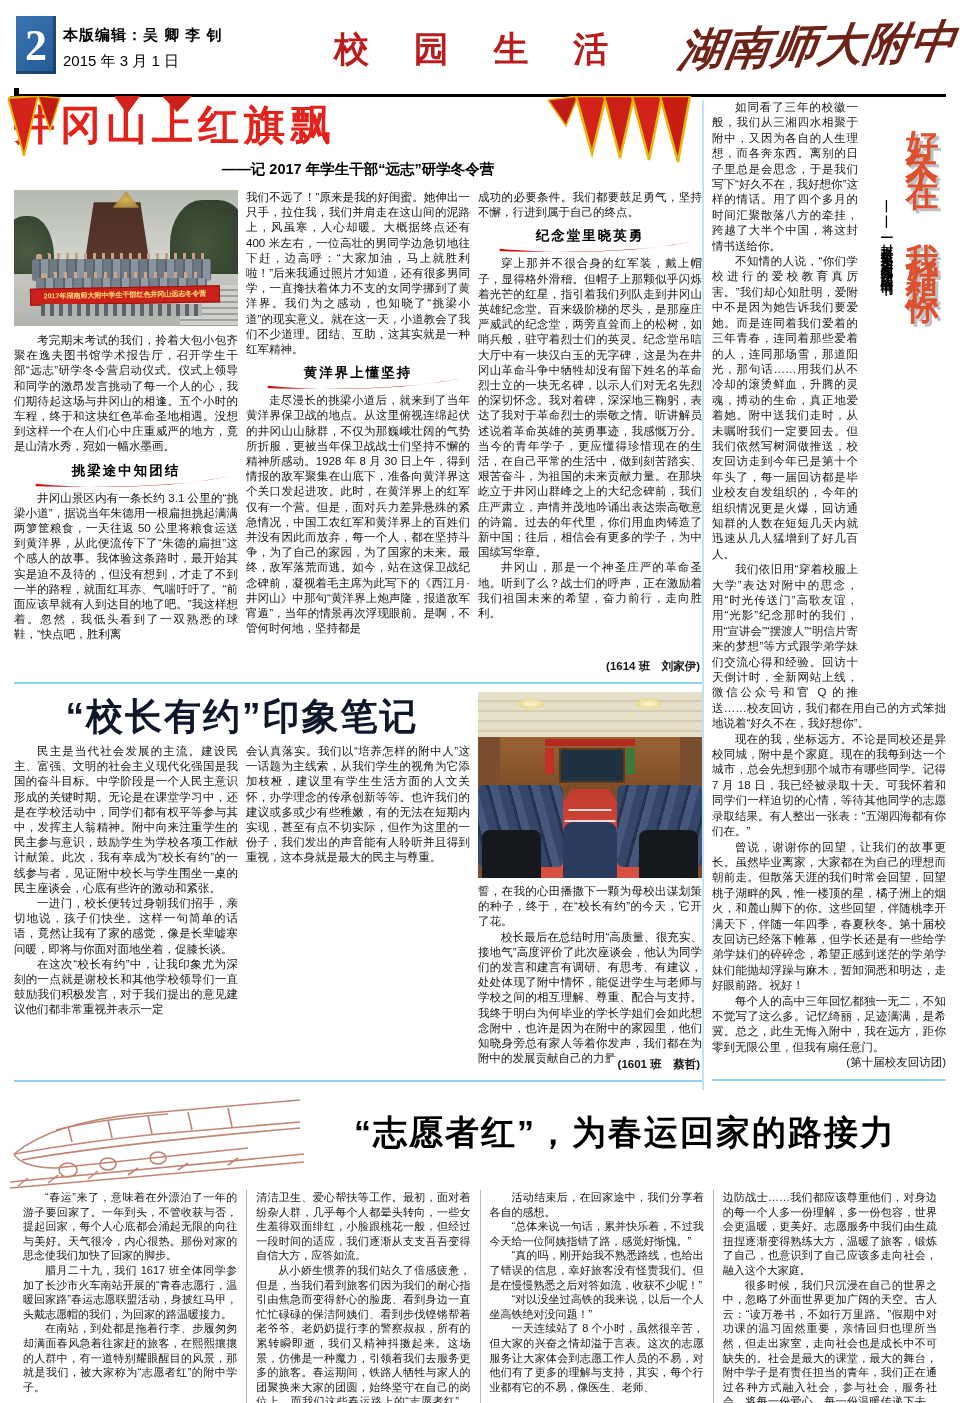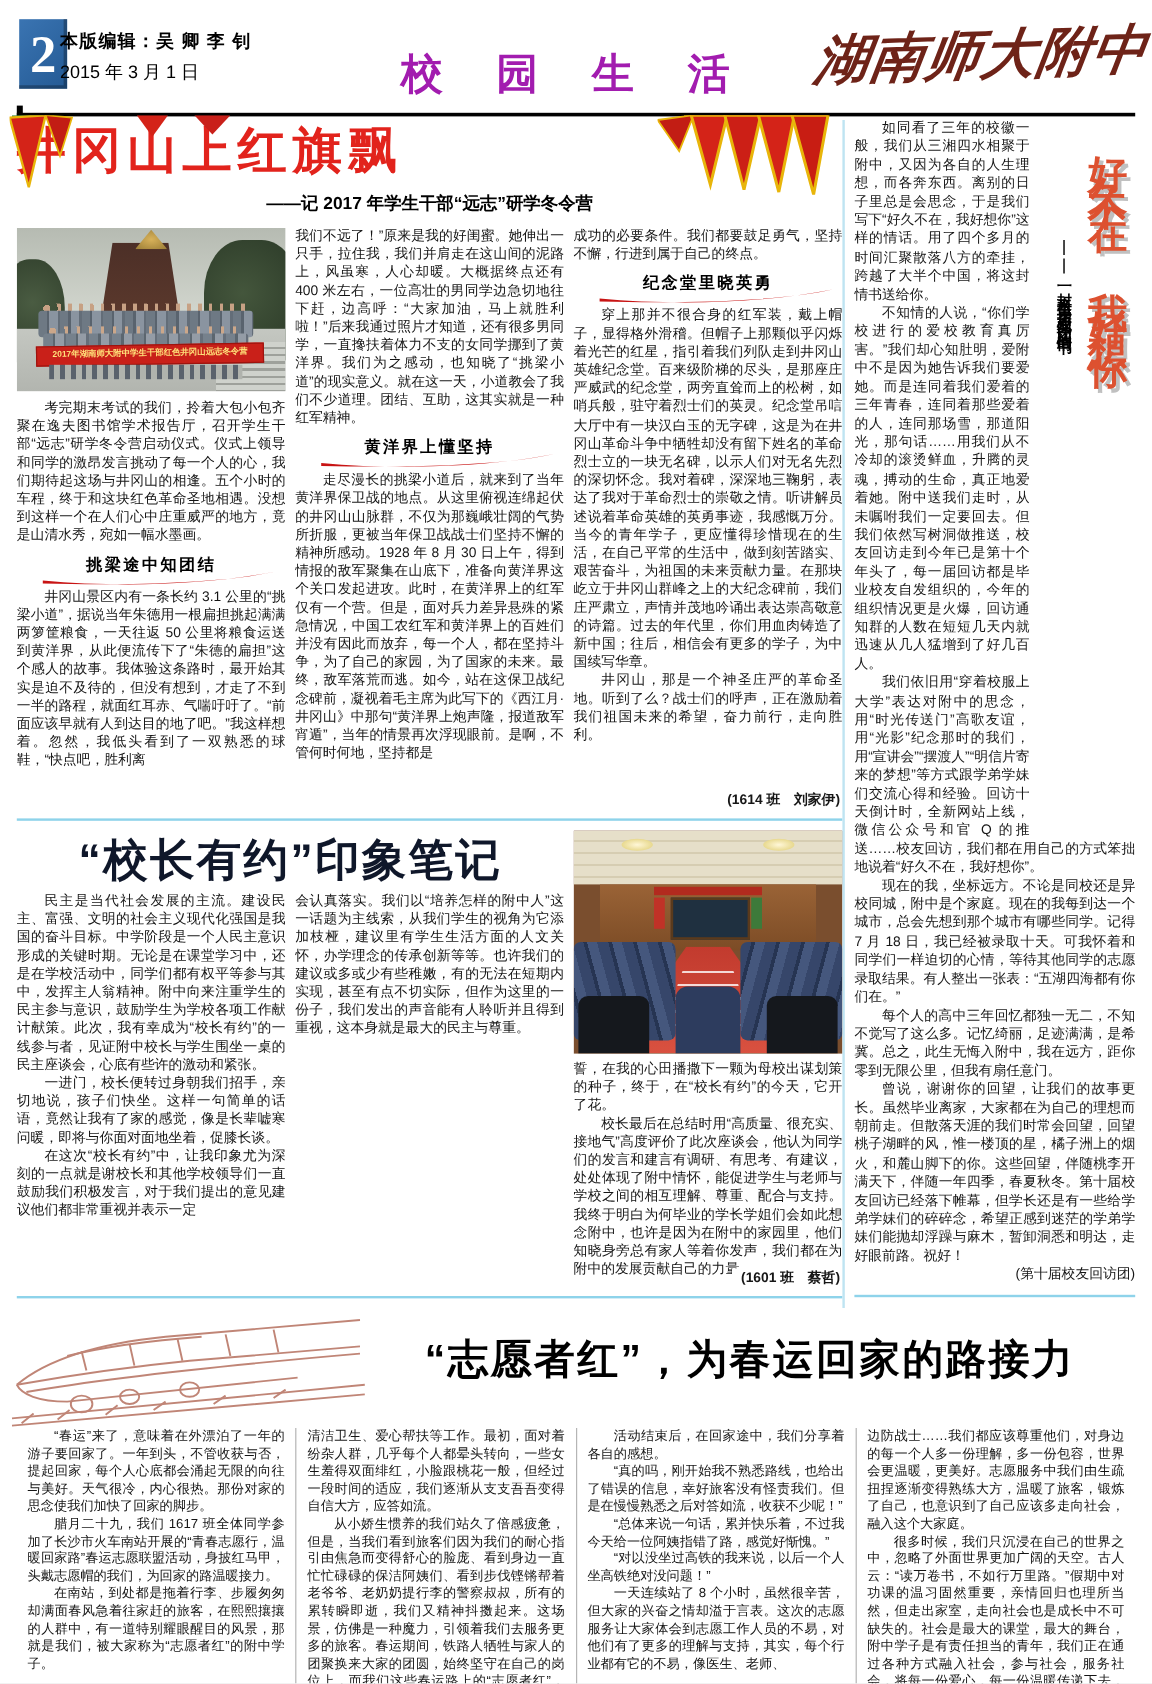--- a/index.html
+++ b/index.html
@@ -4,24 +4,24 @@
 <style>
   html,body{margin:0;padding:0;background:#e9e9e9;}
   #page{width:960px;height:1403px;background:#fff;position:relative;overflow:hidden;
         font-family:"Liberation Sans",sans-serif;color:#161616;margin:0 auto;}
   
   .mast{height:80px;position:relative;padding:10px 14px 0;}
   .pagenum{position:absolute;left:16px;top:16px;width:40px;height:58px;
            background:linear-gradient(135deg,#3a74b2,#245a94);color:#fff;
            font:700 44px "Liberation Serif",serif;display:flex;align-items:center;justify-content:center;
            box-shadow:inset -3px -3px 0 rgba(0,0,0,.28);}
-  .edit-block{position:absolute;left:50px;top:22px;font-size:15px;line-height:1.75;color:#000;}
+  .edit-block{position:absolute;left:63px;top:22px;font-size:15px;line-height:1.75;color:#000;}
   .edit-block .ed{font-weight:700;letter-spacing:1px;}
-  .section-title{position:absolute;left:50%;top:38px;transform:translateX(-50%);
-                 font:700 35px "Liberation Serif",serif;letter-spacing:18px;white-space:nowrap;color:#a21caf;}
+  .section-title{position:absolute;left:50%;top:26px;transform:translateX(-50%);
+                 font:700 35px "Liberation Serif",serif;letter-spacing:18px;white-space:nowrap;color:#b91c1c;}
   .masthead-script{position:absolute;right:4px;top:16px;font:700 45px "Liberation Serif",serif;
                    font-style:italic;color:#6e2318;transform:skewX(-10deg) rotate(-2deg);
                    letter-spacing:1px;white-space:nowrap;}
   .black-rule{height:3px;background:#000;margin:84px 0 0;position:relative;}
   .black-rule::before{content:"";position:absolute;left:0;top:-6px;width:5px;height:14px;background:#000;}
   
   .content-row{display:flex;padding:6px 14px 0;}
   .col-main{width:688px;}
   .sb{width:244px;margin-left:0;border-left:2px solid #bfe4f2;padding-left:8px;box-sizing:border-box;
       margin-top:4px;}
@@ -239,22 +239,22 @@
     <div class="sb">
       <div class="sb-text">
         <div class="v-block">
           <div class="v-title">好久不在，我好想你</div>
           <div class="v-sub">——一封来自第十届校友回访团的情书</div>
         </div>
         <p>如同看了三年的校徽一般，我们从三湘四水相聚于附中，又因为各自的人生理想，而各奔东西。离别的日子里总是会思念，于是我们写下“好久不在，我好想你”这样的情话。用了四个多月的时间汇聚散落八方的牵挂，跨越了大半个中国，将这封情书送给你。</p>
         <p>不知情的人说，“你们学校进行的爱校教育真厉害。”我们却心知肚明，爱附中不是因为她告诉我们要爱她。而是连同着我们爱着的三年青春，连同着那些爱着的人，连同那场雪，那道阳光，那句话……用我们从不冷却的滚烫鲜血，升腾的灵魂，搏动的生命，真正地爱着她。附中送我们走时，从未嘱咐我们一定要回去。但我们依然写树洞做推送，校友回访走到今年已是第十个年头了，每一届回访都是毕业校友自发组织的，今年的组织情况更是火爆，回访通知群的人数在短短几天内就迅速从几人猛增到了好几百人。</p>
         <p>我们依旧用“穿着校服上大学”表达对附中的思念，用“时光传送门”高歌友谊，用“光影”纪念那时的我们，用“宣讲会”“摆渡人”“明信片寄来的梦想”等方式跟学弟学妹们交流心得和经验。回访十天倒计时，全新网站上线，微信公众号和官 Q 的推送……校友回访，我们都在用自己的方式笨拙地说着“好久不在，我好想你”。</p>
         <p>现在的我，坐标远方。不论是同校还是异校同城，附中是个家庭。现在的我每到达一个城市，总会先想到那个城市有哪些同学。记得 7 月 18 日，我已经被录取十天。可我怀着和同学们一样迫切的心情，等待其他同学的志愿录取结果。有人整出一张表：“五湖四海都有你们在。”</p>
+        <p>曾说，谢谢你的回望，让我们的故事更长。虽然毕业离家，大家都在为自己的理想而朝前走。但散落天涯的我们时常会回望，回望桃子湖畔的风，惟一楼顶的星，橘子洲上的烟火，和麓山脚下的你。这些回望，伴随桃李开满天下，伴随一年四季，春夏秋冬。第十届校友回访已经落下帷幕，但学长还是有一些给学弟学妹们的碎碎念，希望正感到迷茫的学弟学妹们能抛却浮躁与麻木，暂卸洞悉和明达，走好眼前路。祝好！</p>
         <p>每个人的高中三年回忆都独一无二，不知不觉写了这么多。记忆绮丽，足迹满满，是希冀。总之，此生无悔入附中，我在远方，距你零到无限公里，但我有扇任意门。</p>
-        <p>曾说，谢谢你的回望，让我们的故事更长。虽然毕业离家，大家都在为自己的理想而朝前走。但散落天涯的我们时常会回望，回望桃子湖畔的风，惟一楼顶的星，橘子洲上的烟火，和麓山脚下的你。这些回望，伴随桃李开满天下，伴随一年四季，春夏秋冬。第十届校友回访已经落下帷幕，但学长还是有一些给学弟学妹们的碎碎念，希望正感到迷茫的学弟学妹们能抛却浮躁与麻木，暂卸洞悉和明达，走好眼前路。祝好！</p>
         <p class="sb-byl">(第十届校友回访团)</p>
       </div>
       <div class="cyan"></div>
     </div>
   </div>
 
   <div class="a3">
     <div class="a3-top">
       <svg class="train" width="300" height="100" viewBox="0 0 300 100">
         <g stroke="#b5705f" stroke-width="1.6" fill="none" opacity="0.85">
@@ -279,22 +279,22 @@
         <p>腊月二十九，我们 1617 班全体同学参加了长沙市火车南站开展的“青春志愿行，温暖回家路”春运志愿联盟活动，身披红马甲，头戴志愿帽的我们，为回家的路温暖接力。</p>
         <p>在南站，到处都是拖着行李、步履匆匆却满面春风急着往家赶的旅客，在熙熙攘攘的人群中，有一道特别耀眼醒目的风景，那就是我们，被大家称为“志愿者红”的附中学子。</p>
 
       </div>
       <div class="a3col">
         <p class="nc">清洁卫生、爱心帮扶等工作。最初，面对着纷杂人群，几乎每个人都晕头转向，一些女生羞得双面绯红，小脸跟桃花一般，但经过一段时间的适应，我们逐渐从支支吾吾变得自信大方，应答如流。</p>
         <p>从小娇生惯养的我们站久了倍感疲惫，但是，当我们看到旅客们因为我们的耐心指引由焦急而变得舒心的脸庞、看到身边一直忙忙碌碌的保洁阿姨们、看到步伐铿锵帮着老爷爷、老奶奶提行李的警察叔叔，所有的累转瞬即逝，我们又精神抖擞起来。这场景，仿佛是一种魔力，引领着我们去服务更多的旅客。春运期间，铁路人牺牲与家人的团聚换来大家的团圆，始终坚守在自己的岗位上，而我们这些春运路上的“志愿者红”，不也成为了春运途中一道靓丽的风景线吗？</p>
       </div>
       <div class="a3col">
         <p>活动结束后，在回家途中，我们分享着各自的感想。</p>
+        <p>“总体来说一句话，累并快乐着，不过我今天给一位阿姨指错了路，感觉好惭愧。”</p>
         <p>“真的吗，刚开始我不熟悉路线，也给出了错误的信息，幸好旅客没有怪责我们。但是在慢慢熟悉之后对答如流，收获不少呢！”</p>
-        <p>“总体来说一句话，累并快乐着，不过我今天给一位阿姨指错了路，感觉好惭愧。”</p>
         <p>“对以没坐过高铁的我来说，以后一个人坐高铁绝对没问题！”</p>
         <p>一天连续站了 8 个小时，虽然很辛苦，但大家的兴奋之情却溢于言表。这次的志愿服务让大家体会到志愿工作人员的不易，对他们有了更多的理解与支持，其实，每个行业都有它的不易，像医生、老师、</p>
       </div>
       <div class="a3col">
         <p class="nc">边防战士……我们都应该尊重他们，对身边的每一个人多一份理解，多一份包容，世界会更温暖，更美好。志愿服务中我们由生疏扭捏逐渐变得熟练大方，温暖了旅客，锻炼了自己，也意识到了自己应该多走向社会，融入这个大家庭。</p>
         <p>很多时候，我们只沉浸在自己的世界之中，忽略了外面世界更加广阔的天空。古人云：“读万卷书，不如行万里路。”假期中对功课的温习固然重要，亲情回归也理所当然，但走出家室，走向社会也是成长中不可缺失的。社会是最大的课堂，最大的舞台，附中学子是有责任担当的青年，我们正在通过各种方式融入社会，参与社会，服务社会，将每一份爱心，每一份温暖传递下去，为社会的和谐、美好尽一份自己的绵薄之力。</p>
 
       </div>
     </div>
   </div>

